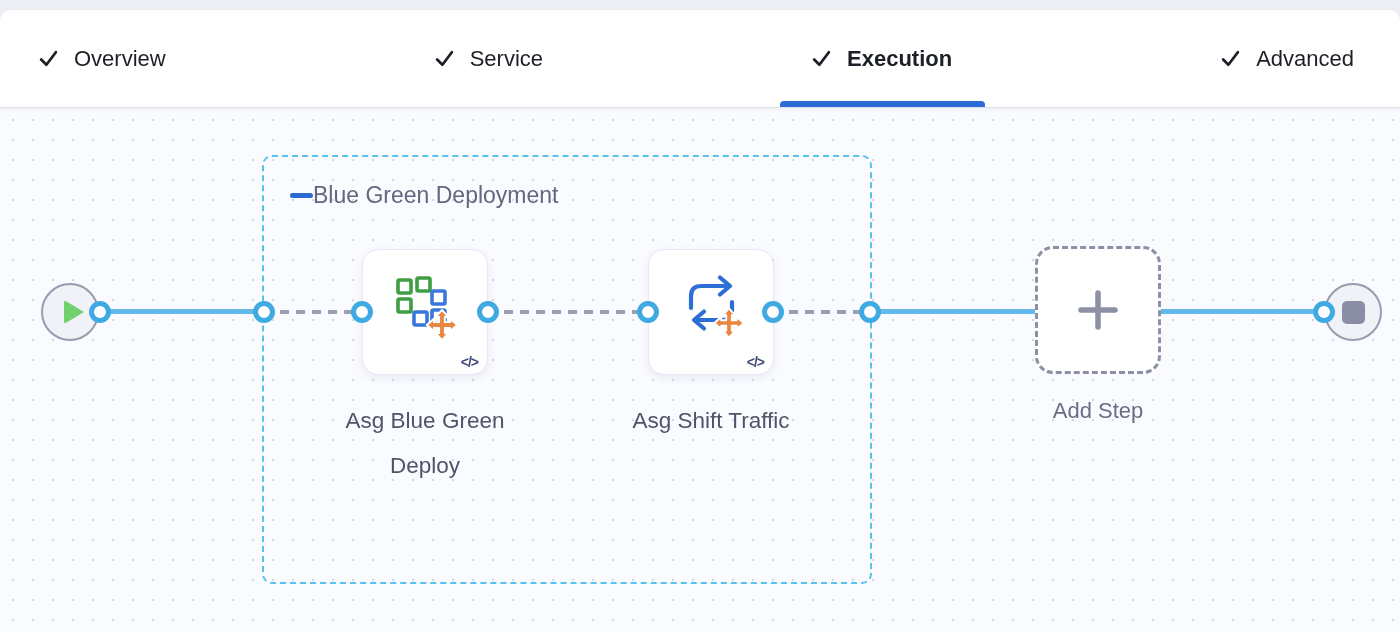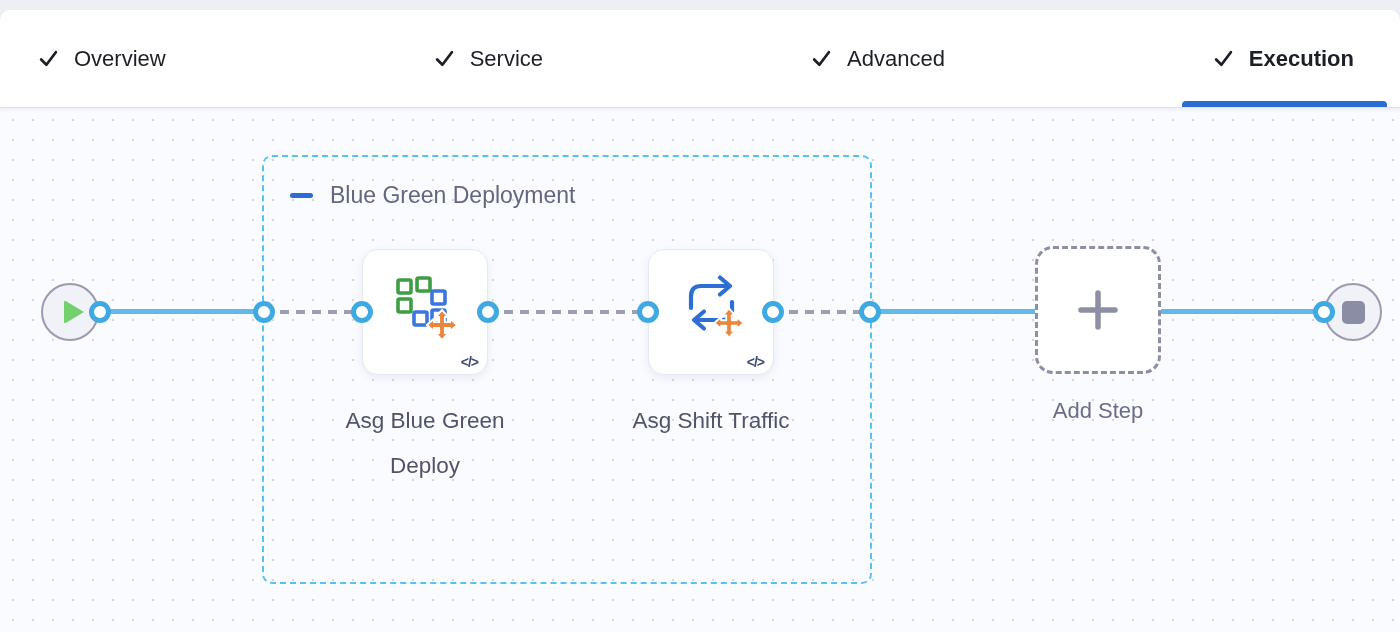--- a/index.html
+++ b/index.html
@@ -36,21 +36,21 @@
     background-color:#fafbff;
     background-image:radial-gradient(#d3d6e2 1.1px, transparent 1.3px);
     background-size:20px 20px;background-position:3px 2px;
   }
   .abs{position:absolute;}
   
   .stage-group{
     left:262px;top:67px;width:610px;height:429px;
     border:2px dashed #55c3ee;border-radius:10px;z-index:1;box-sizing:border-box;
   }
-  .group-header{display:flex;align-items:center;gap:17px;padding:25px 0 0 26px;}
+  .group-header{display:flex;align-items:center;padding:25px 0 0 26px;}
   .minus-btn{width:23px;height:5px;border-radius:3px;background:#2b6cd4;cursor:pointer;flex:0 0 auto;}
   .group-title{font-size:23px;color:#63667e;}
   
   .line{height:5px;background:#63b9e9;top:221px;z-index:2;border-radius:2px;}
   .dash-line{
     height:4px;top:222px;z-index:2;
     background:repeating-linear-gradient(90deg,#9d9eb3 0 9px,transparent 9px 16px);
   }
   
   .port{
@@ -102,33 +102,33 @@
     <span>Overview</span>
 
   </div>
   <div class="tab">
     <svg class="check" viewBox="0 0 20 20">
         <path d="M3 11 L8 16 L17 4" fill="none" stroke="currentColor" stroke-width="2.6" stroke-linecap="round" stroke-linejoin="round"></path>
       </svg>
     <span>Service</span>
 
   </div>
-  <div class="tab">
-    <svg class="check" viewBox="0 0 20 20">
-        <path d="M3 11 L8 16 L17 4" fill="none" stroke="currentColor" stroke-width="2.6" stroke-linecap="round" stroke-linejoin="round"></path>
-      </svg>
-    <span>Advanced</span>
-
-  </div>
   <div class="tab active">
     <svg class="check" viewBox="0 0 20 20">
         <path d="M3 11 L8 16 L17 4" fill="none" stroke="currentColor" stroke-width="2.6" stroke-linecap="round" stroke-linejoin="round"></path>
       </svg>
     <span>Execution</span>
     <span class="underline"></span>
+  </div>
+  <div class="tab">
+    <svg class="check" viewBox="0 0 20 20">
+        <path d="M3 11 L8 16 L17 4" fill="none" stroke="currentColor" stroke-width="2.6" stroke-linecap="round" stroke-linejoin="round"></path>
+      </svg>
+    <span>Advanced</span>
+
   </div>
 </div>
 
 <div class="canvas">
 
   <div class="abs stage-group">
     <div class="group-header">
       <div class="minus-btn"></div>
       <div class="group-title">Blue Green Deployment</div>
     </div>

